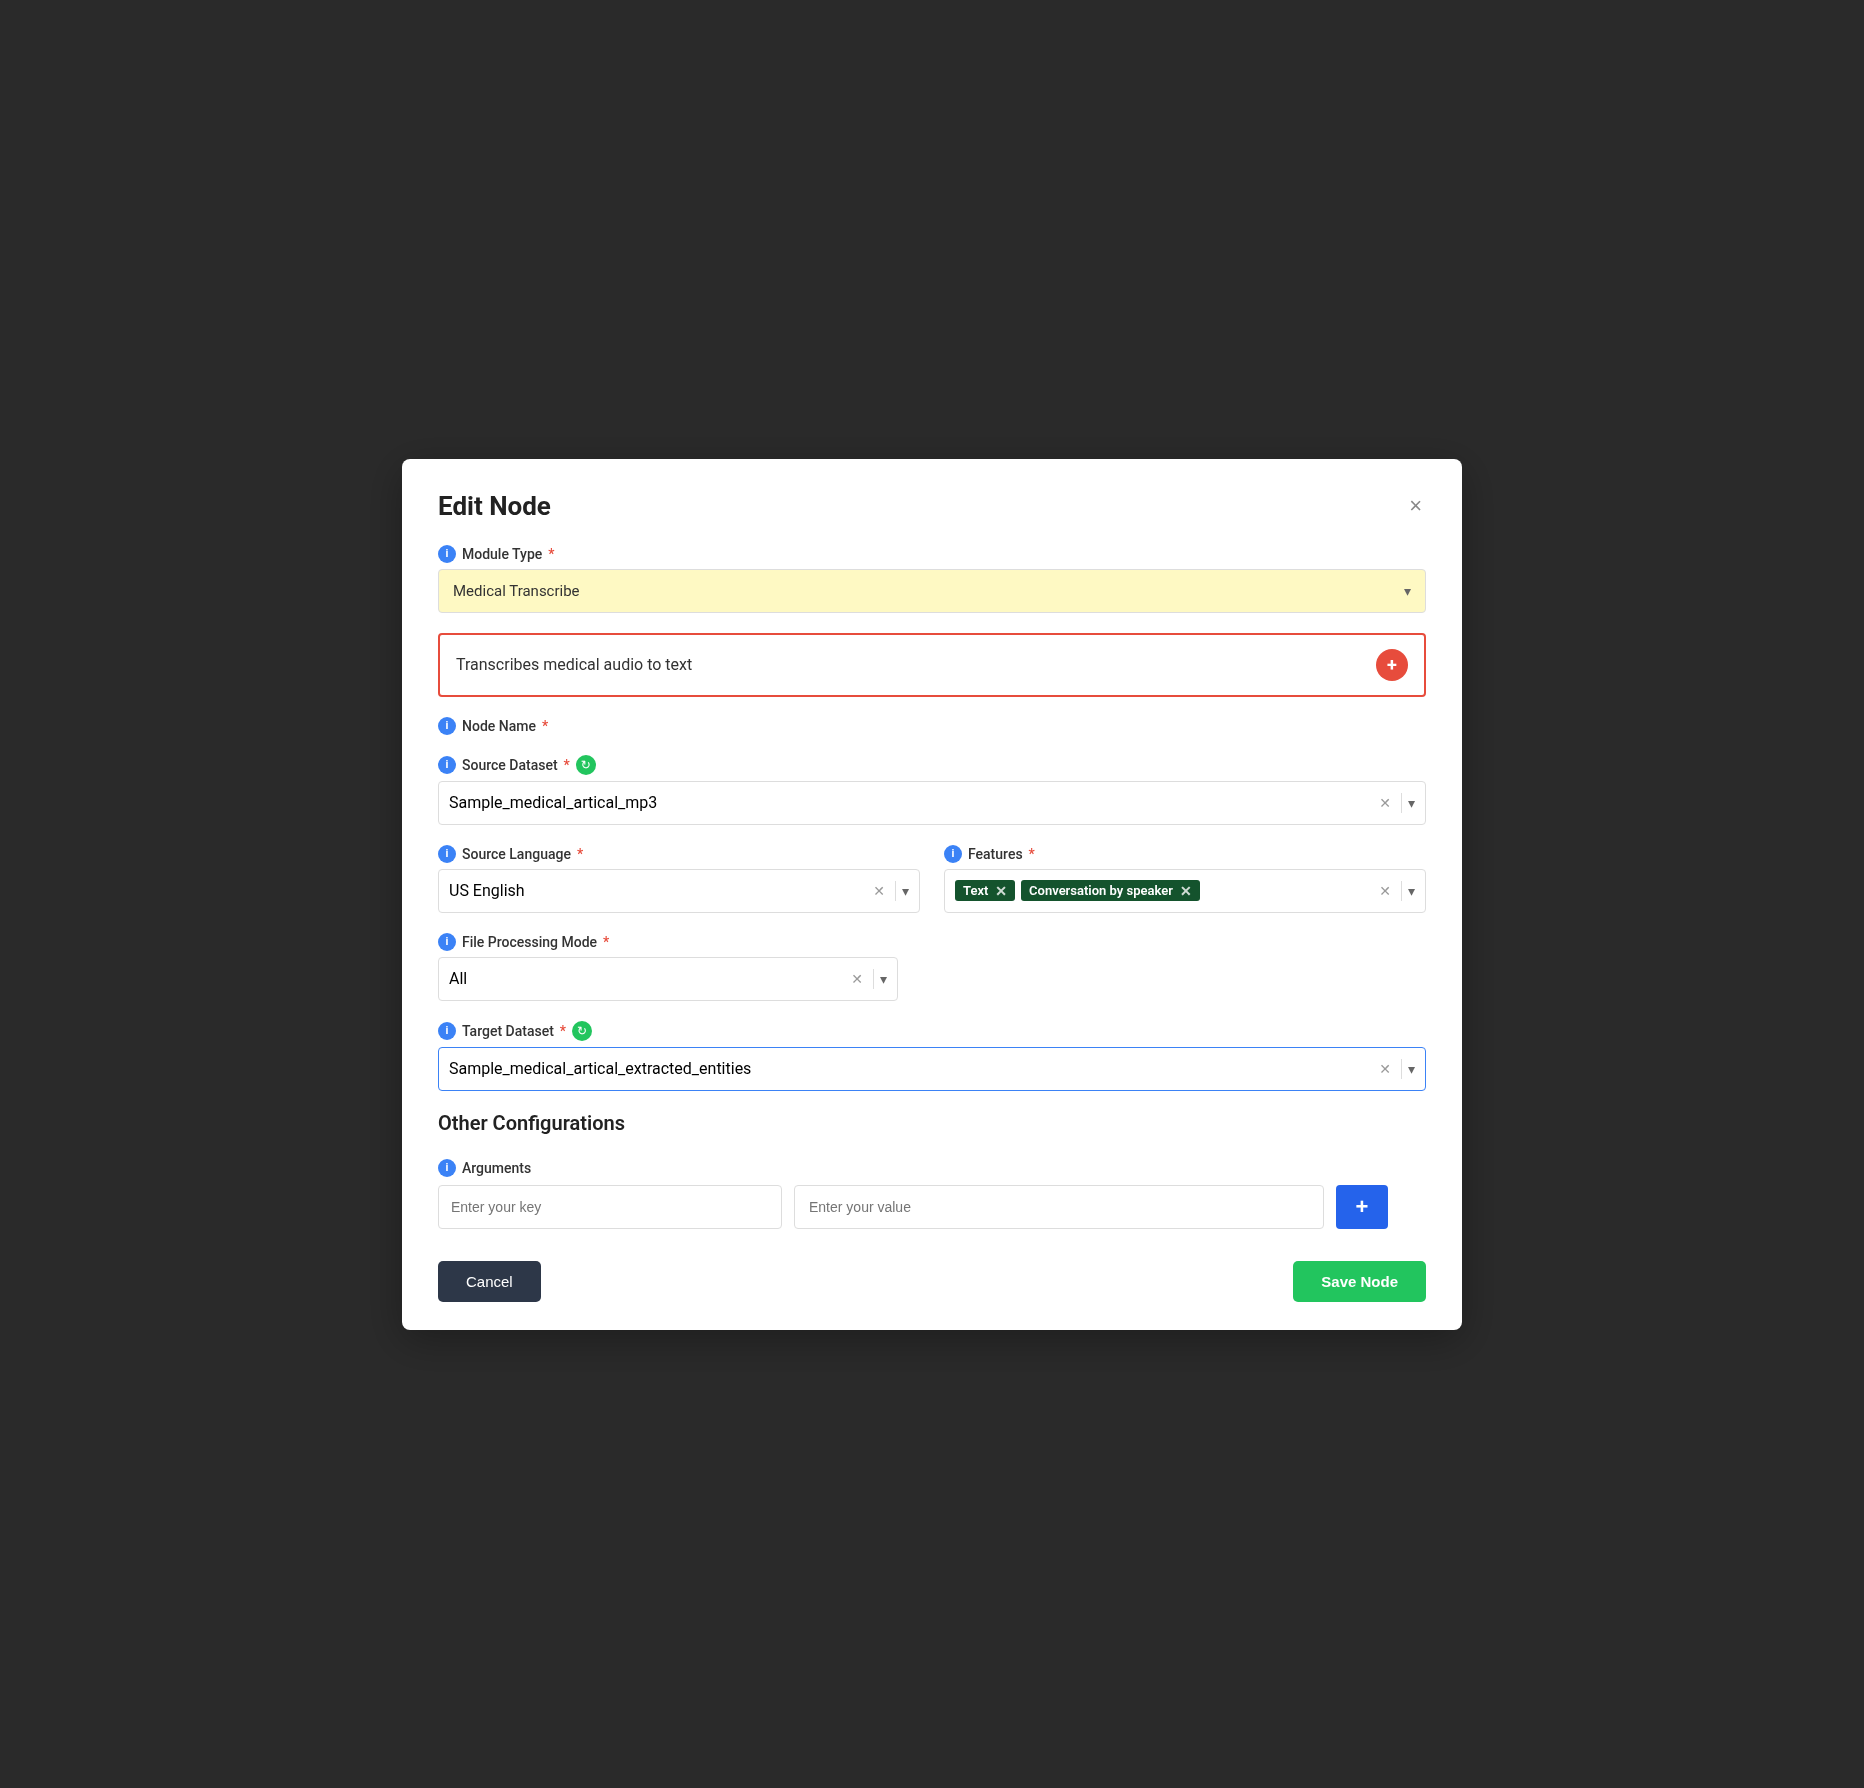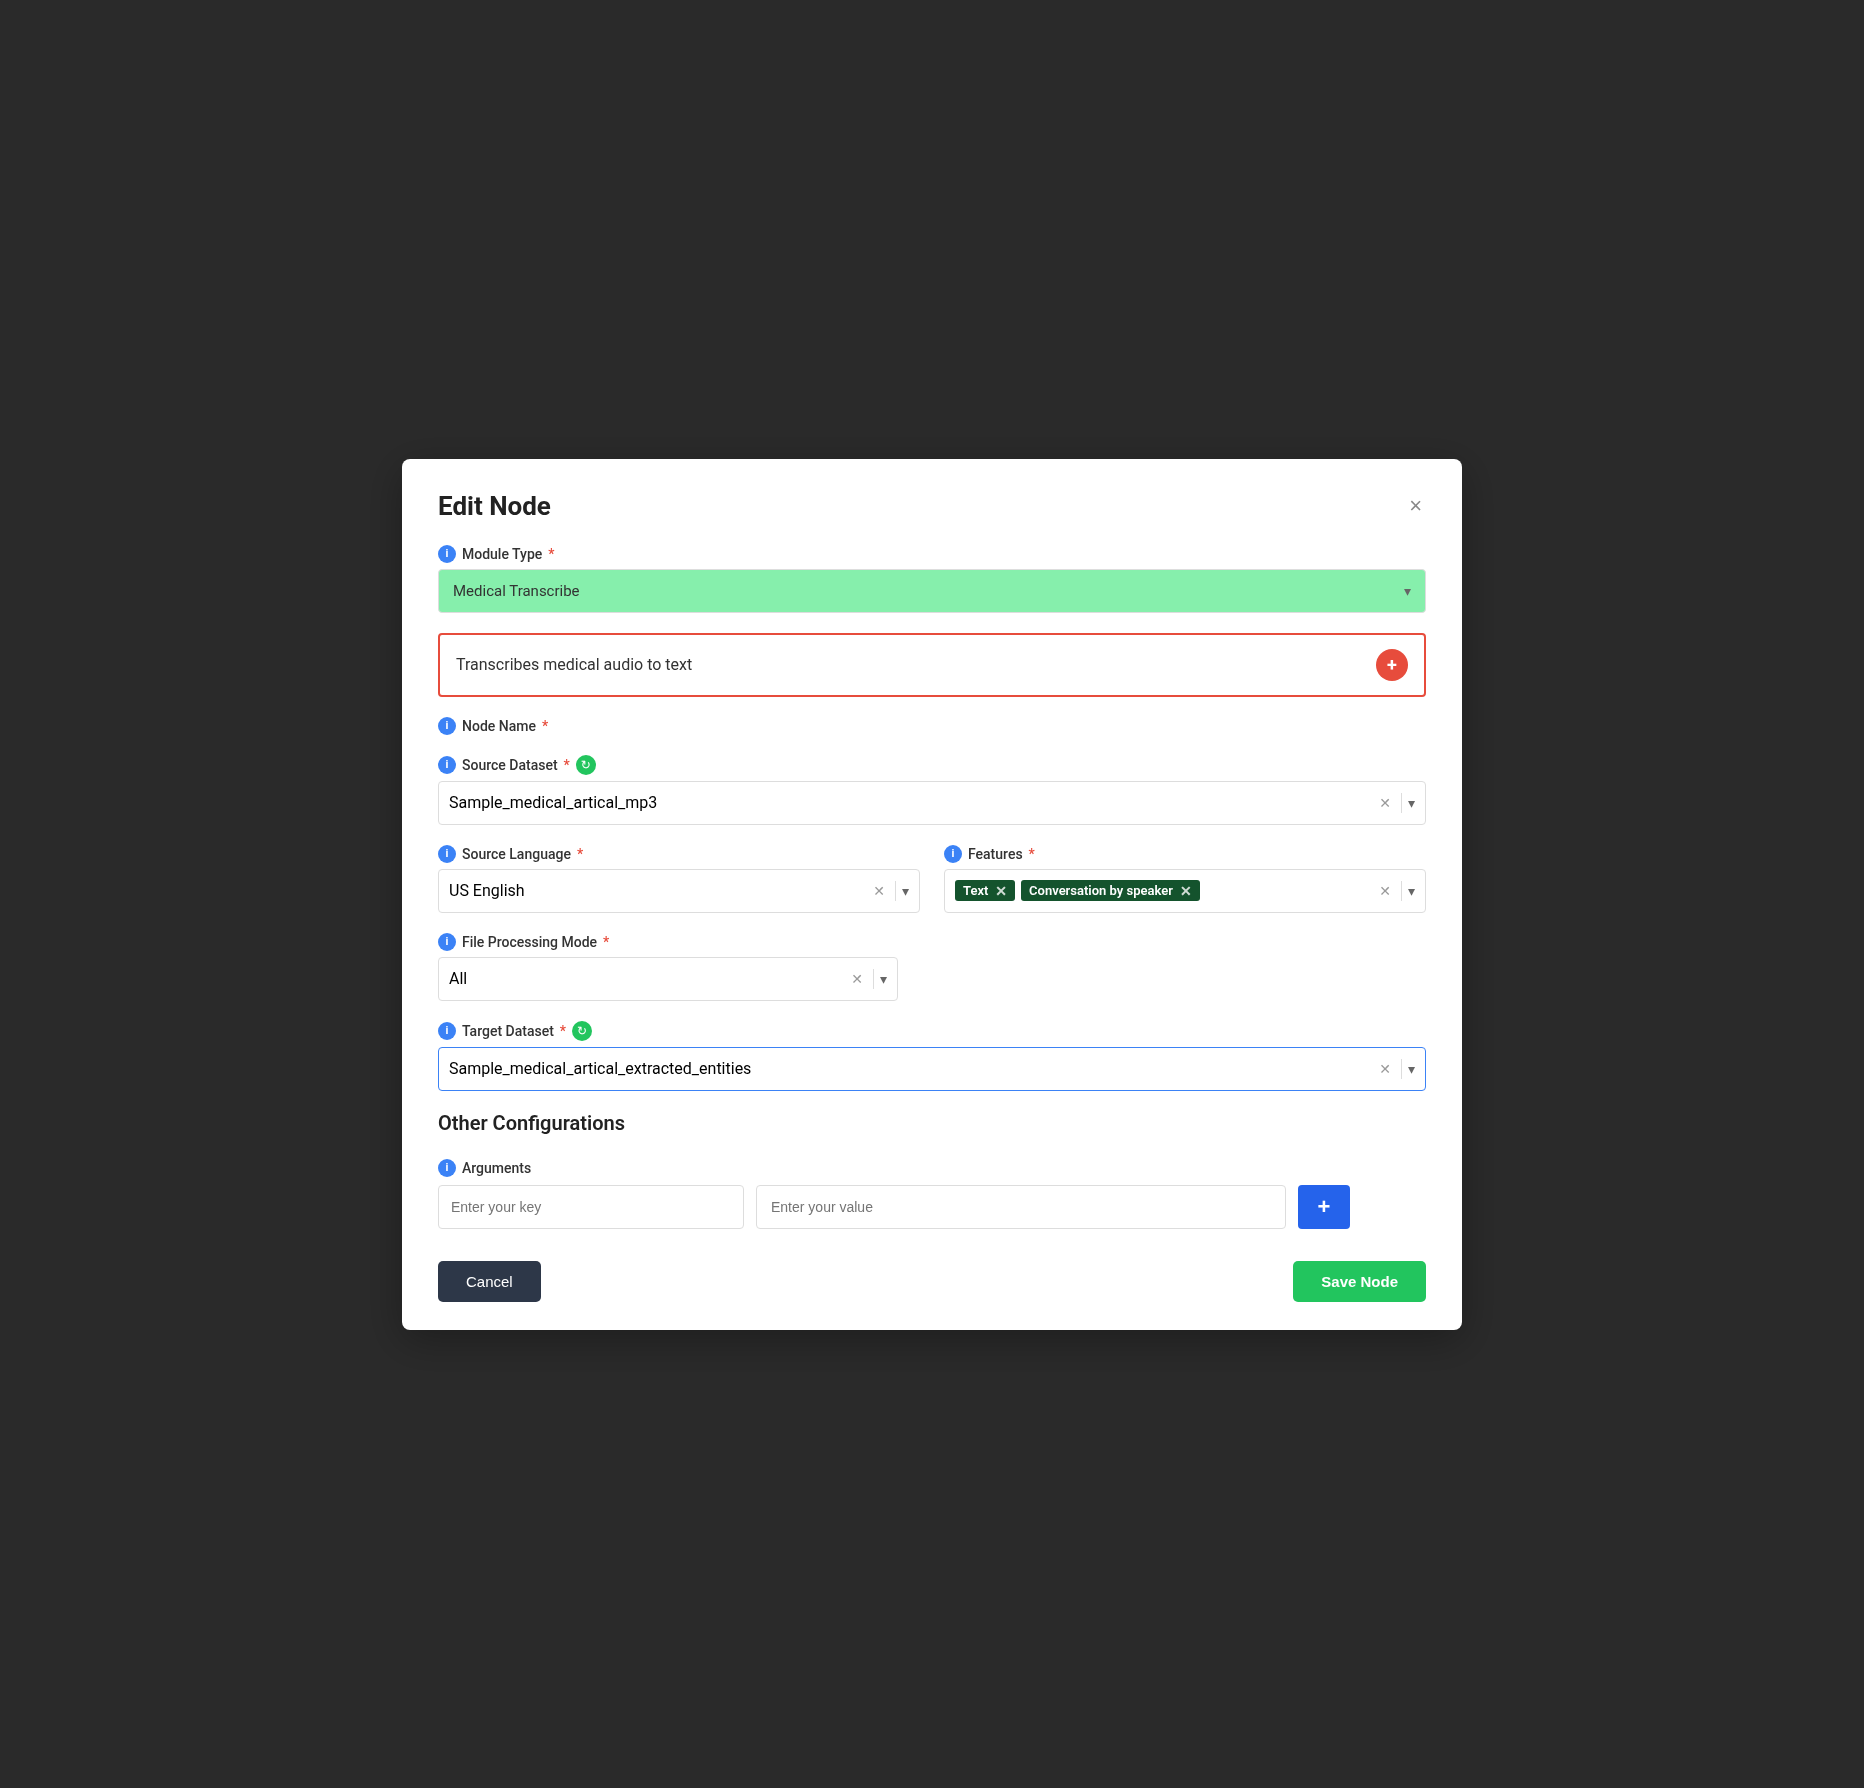--- a/index.html
+++ b/index.html
@@ -102,21 +102,21 @@
       font-size: 15px;
       color: #666;
       background: #f5f5f5;
       display: flex;
       align-items: center;
       justify-content: space-between;
       cursor: pointer;
       min-height: 44px;
     }
     .select-field.disabled {
-      background: #86efac;
+      background: #fef9c3;
       color: #999;
       justify-content: center;
     }
 
     .description-box {
       border: 2px solid #e74c3c;
       border-radius: 4px;
       padding: 14px 16px;
       display: flex;
       align-items: center;
@@ -237,21 +237,21 @@
     }
     .arg-input {
       border: 1px solid #ddd;
       border-radius: 4px;
       padding: 10px 14px;
       font-size: 14px;
       color: #aaa;
       outline: none;
       height: 44px;
     }
-    .arg-input.key { width: 306px; padding-left: 12px; }
+    .arg-input.key { width: 344px; padding-left: 12px; }
     .arg-input.value { width: 530px; }
 
     .add-btn {
       width: 52px;
       height: 44px;
       background: #2563eb;
       border: none;
       border-radius: 4px;
       color: white;
       font-size: 22px;

